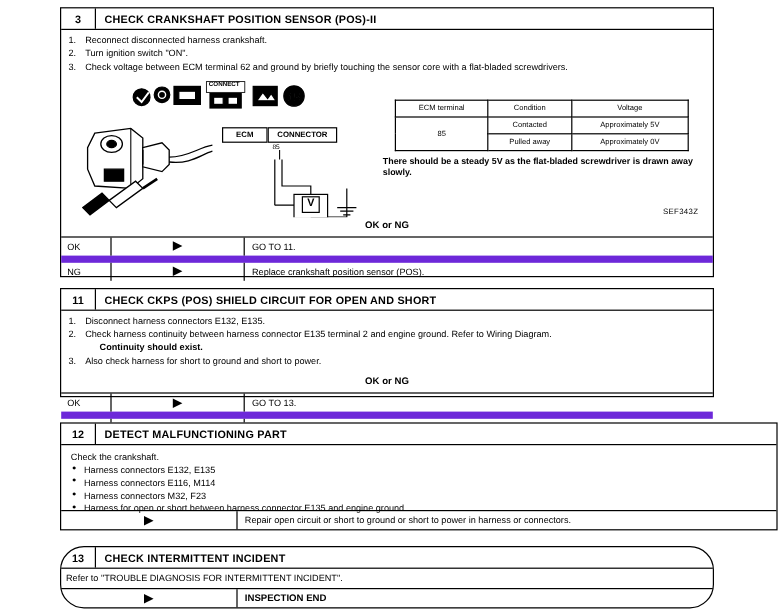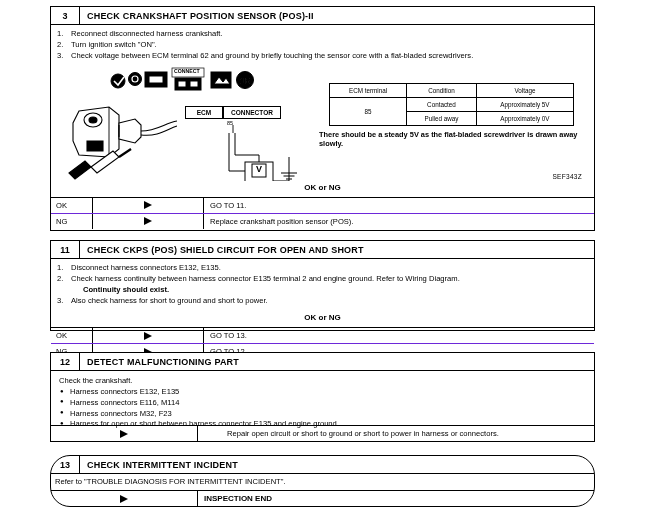--- a/index.html
+++ b/index.html
@@ -113,21 +113,21 @@
     font-weight: bold;
     padding: 2px 0 3px 0;
   }
   .result-table {
     border-top: 1px solid #000;
   }
   .result-row {
     display: flex;
     align-items: stretch;
     height: 15px;
-    border-bottom: 1px solid #6d28d9;
+    border-bottom: 6px solid #6d28d9;
   }
   .result-row:last-child {
     border-bottom: none;
   }
   .res-label {
     width: 36px;
     border-right: 1px solid #000;
     display: flex;
     align-items: center;
     padding-left: 5px;
@@ -414,35 +414,35 @@
       <div class="result-row">
         <div class="res-label">NG</div>
         <div class="res-arrow">
             <span class="tri"></span>
           </div>
         <div class="res-action">GO TO 12.</div>
       </div>
     </div>
   </div>
 
-  <div class="block" style="left:50px; top:352px; width:545px; height:90px;">
+  <div class="block" style="left:50px; top:352px; width:598px; height:90px;">
     <div class="block-header">
       <div class="step-num">12</div>
       <div class="step-title">DETECT MALFUNCTIONING PART</div>
     </div>
     <div class="body" style="padding-top:5px;">
       <div class="check-following">Check the crankshaft.</div>
       <ul class="bullets">
         <li>Harness connectors E132, E135</li>
         <li>Harness connectors E116, M114</li>
         <li>Harness connectors M32, F23</li>
         <li>Harness for open or short between harness connector E135 and engine ground</li>
       </ul>
     </div>
-    <div class="arrow-only-row" style="position:absolute; bottom:0; left:0; right:0;gap:23px;">
+    <div class="arrow-only-row" style="position:absolute; bottom:0; left:0; right:0;">
       <div class="res-arrow">
           <span class="tri"></span>
         </div>
       <div class="res-action">Repair open circuit or short to ground or short to power in harness or connectors.</div>
     </div>
   </div>
 
   <div class="block" style="left:50px; top:455px; width:545px; height:52px;border-radius:20px;">
     <div class="block-header">
       <div class="step-num">13</div>

